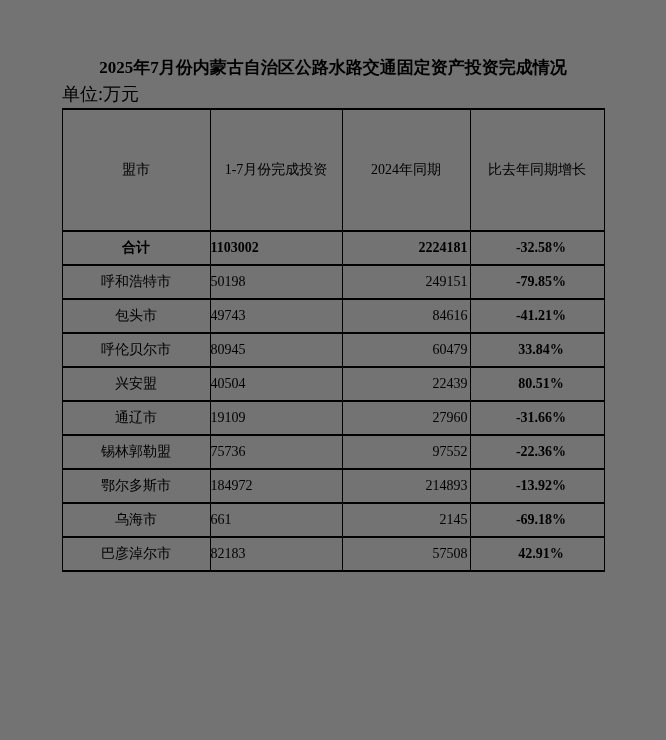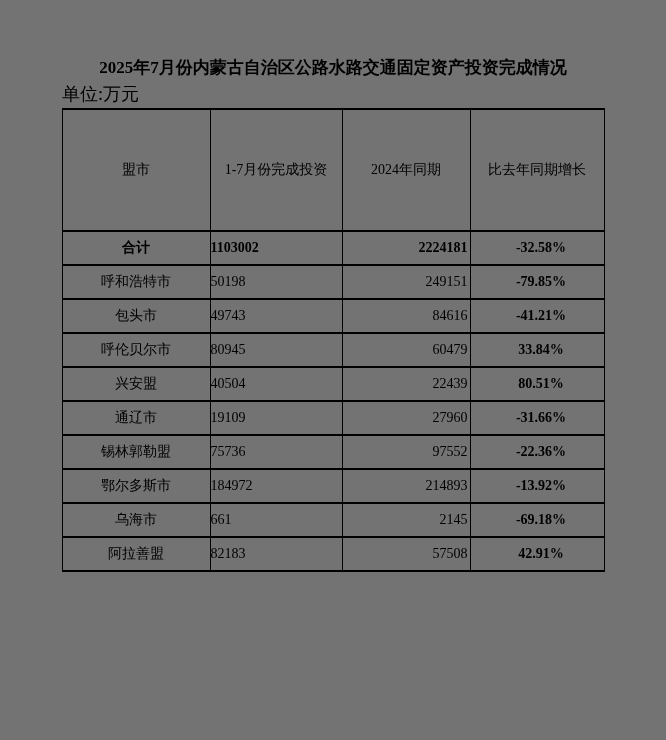--- a/index.html
+++ b/index.html
@@ -138,21 +138,21 @@
     <td class="cell-previous">214893</td>
     <td class="cell-growth">-13.92%</td>
   </tr>
         <tr>
     <td class="cell-name">乌海市</td>
     <td class="cell-current">661</td>
     <td class="cell-previous">2145</td>
     <td class="cell-growth">-69.18%</td>
   </tr>
         <tr>
-    <td class="cell-name">阿拉善盟</td>
+    <td class="cell-name">巴彦淖尔市</td>
     <td class="cell-current">82183</td>
     <td class="cell-previous">57508</td>
     <td class="cell-growth">42.91%</td>
   </tr>
       </tbody>
   </table>
 
 </div>
 
 </body></html>

